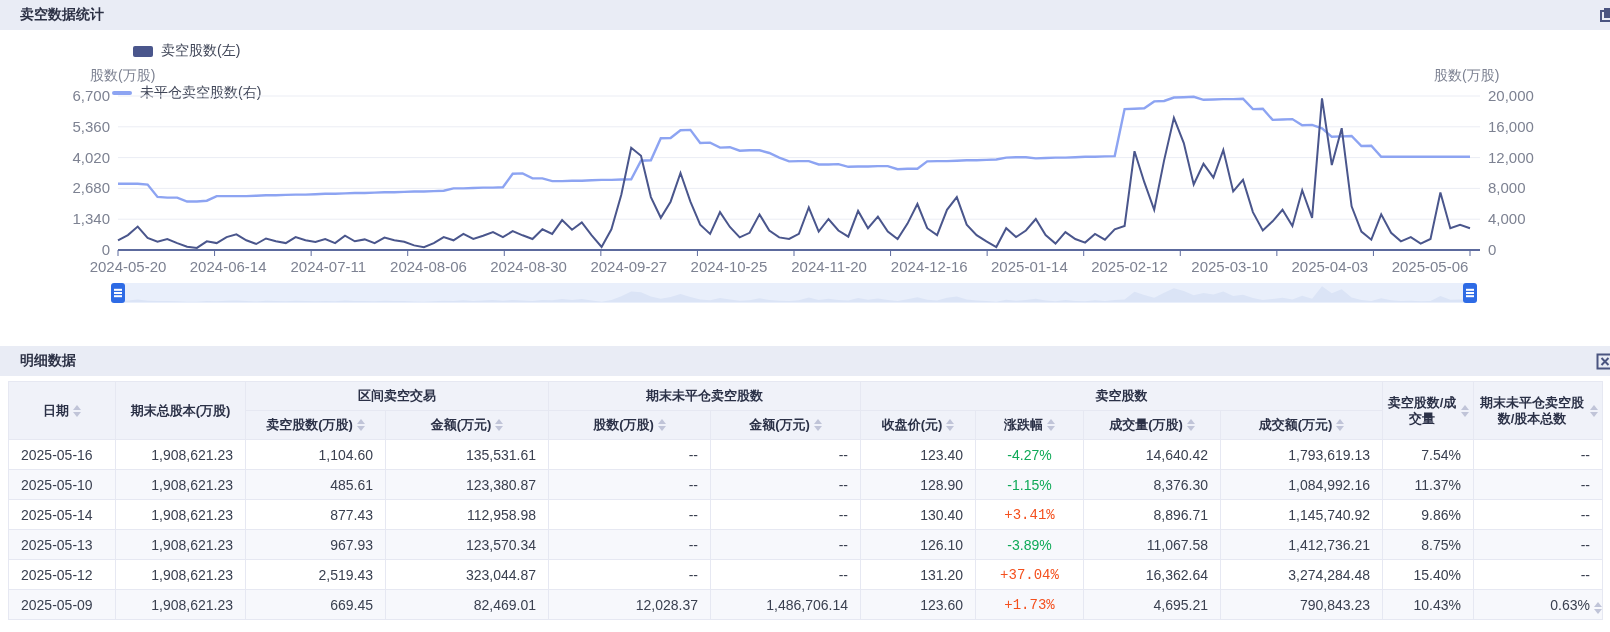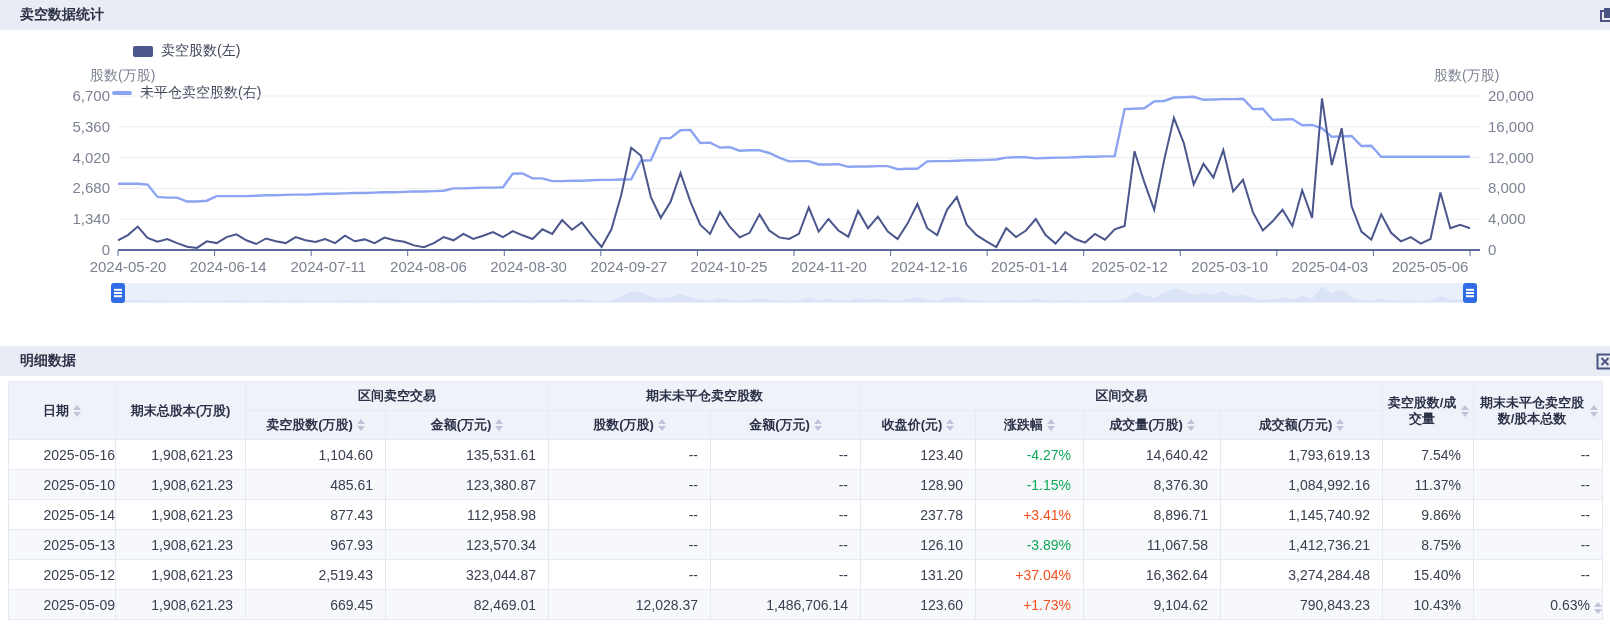--- a/index.html
+++ b/index.html
@@ -32,23 +32,23 @@
   .dz-handle i { position:absolute; left:3px; top:9px; width:8px; height:1.6px; background:#fff;
     box-shadow:0 -3.2px 0 #fff, 0 3.2px 0 #fff; }
   
   #detail-table { border-collapse:collapse; table-layout:fixed; width:1594px; margin:5px 8px 0 8px;
     font-size:14px; color:#3a4050; }
   #detail-table th, #detail-table td { border:1px solid #e6e8f2; overflow:hidden; white-space:nowrap; }
   #detail-table thead th { background:#f0f2f9; color:#2b3147; font-weight:bold; font-size:13px;
     height:29px; text-align:center; white-space:normal; line-height:16px; padding:1px 4px; cursor:pointer; }
   #detail-table tbody td { height:30px; padding:0 12px; text-align:right; background:#fff; }
   #detail-table tbody tr:nth-child(even) td { background:#f7f8fc; }
-  #detail-table td.c-date { text-align:right; padding:0 0; }
-  #detail-table td.c-change { text-align:right; }
-  td.up { color:#f4501e; }
+  #detail-table td.c-date { text-align:left; padding:0 12px; }
+  #detail-table td.c-change { text-align:center; }
+  td.up { color:#f4501e;font-family:Liberation Mono, monospace; }
   td.down { color:#0fa958; }
   .th-flex { display:inline-flex; align-items:center; justify-content:center; gap:4px; }
   .sort { display:inline-flex; flex-direction:column; gap:2px; vertical-align:middle; }
   .sort i { width:0; height:0; border-left:4px solid transparent; border-right:4px solid transparent; display:block; }
   .sort .up-c { border-bottom:5px solid #c0c4d8; }
   .sort .dn-c { border-top:5px solid #c0c4d8; }
   #corner-sort { position:absolute; left:1594px; top:602px; }
   .gap { height:10px; background:#fff; }
 </style>
 </head>
@@ -180,21 +180,21 @@
               <i class="dn-c"></i>
             </span>
           </span></th>
       <th rowspan="2">
         <span>期末总股本(万股)</span></th>
       <th colspan="2">
         <span>区间卖空交易</span></th>
       <th colspan="2">
         <span>期末未平仓卖空股数</span></th>
       <th colspan="4">
-        <span>区间交易</span></th>
+        <span>卖空股数</span></th>
       <th rowspan="2">
         <span class="th-flex">
             <span>卖空股数/成交量</span>
         <span class="sort">
               <i class="up-c"></i>
               <i class="dn-c"></i>
             </span>
           </span></th>
       <th rowspan="2">
         <span class="th-flex">
@@ -301,21 +301,21 @@
       <td>11.37%</td>
       <td>--</td>
     </tr>
     <tr>
       <td class="c-date">2025-05-14</td>
       <td>1,908,621.23</td>
       <td>877.43</td>
       <td>112,958.98</td>
       <td>--</td>
       <td>--</td>
-      <td>237.78</td>
+      <td>130.40</td>
       <td class="c-change up">+3.41%</td>
       <td>8,896.71</td>
       <td>1,145,740.92</td>
       <td>9.86%</td>
       <td>--</td>
     </tr>
     <tr>
       <td class="c-date">2025-05-13</td>
       <td>1,908,621.23</td>
       <td>967.93</td>
@@ -345,21 +345,21 @@
     </tr>
     <tr>
       <td class="c-date">2025-05-09</td>
       <td>1,908,621.23</td>
       <td>669.45</td>
       <td>82,469.01</td>
       <td>12,028.37</td>
       <td>1,486,706.14</td>
       <td>123.60</td>
       <td class="c-change up">+1.73%</td>
-      <td>9,104.62</td>
+      <td>4,695.21</td>
       <td>790,843.23</td>
       <td>10.43%</td>
       <td>0.63%</td>
     </tr>
   </tbody>
 </table>
 
 <span class="sort" id="corner-sort">
     <i class="up-c"></i>
     <i class="dn-c"></i>

